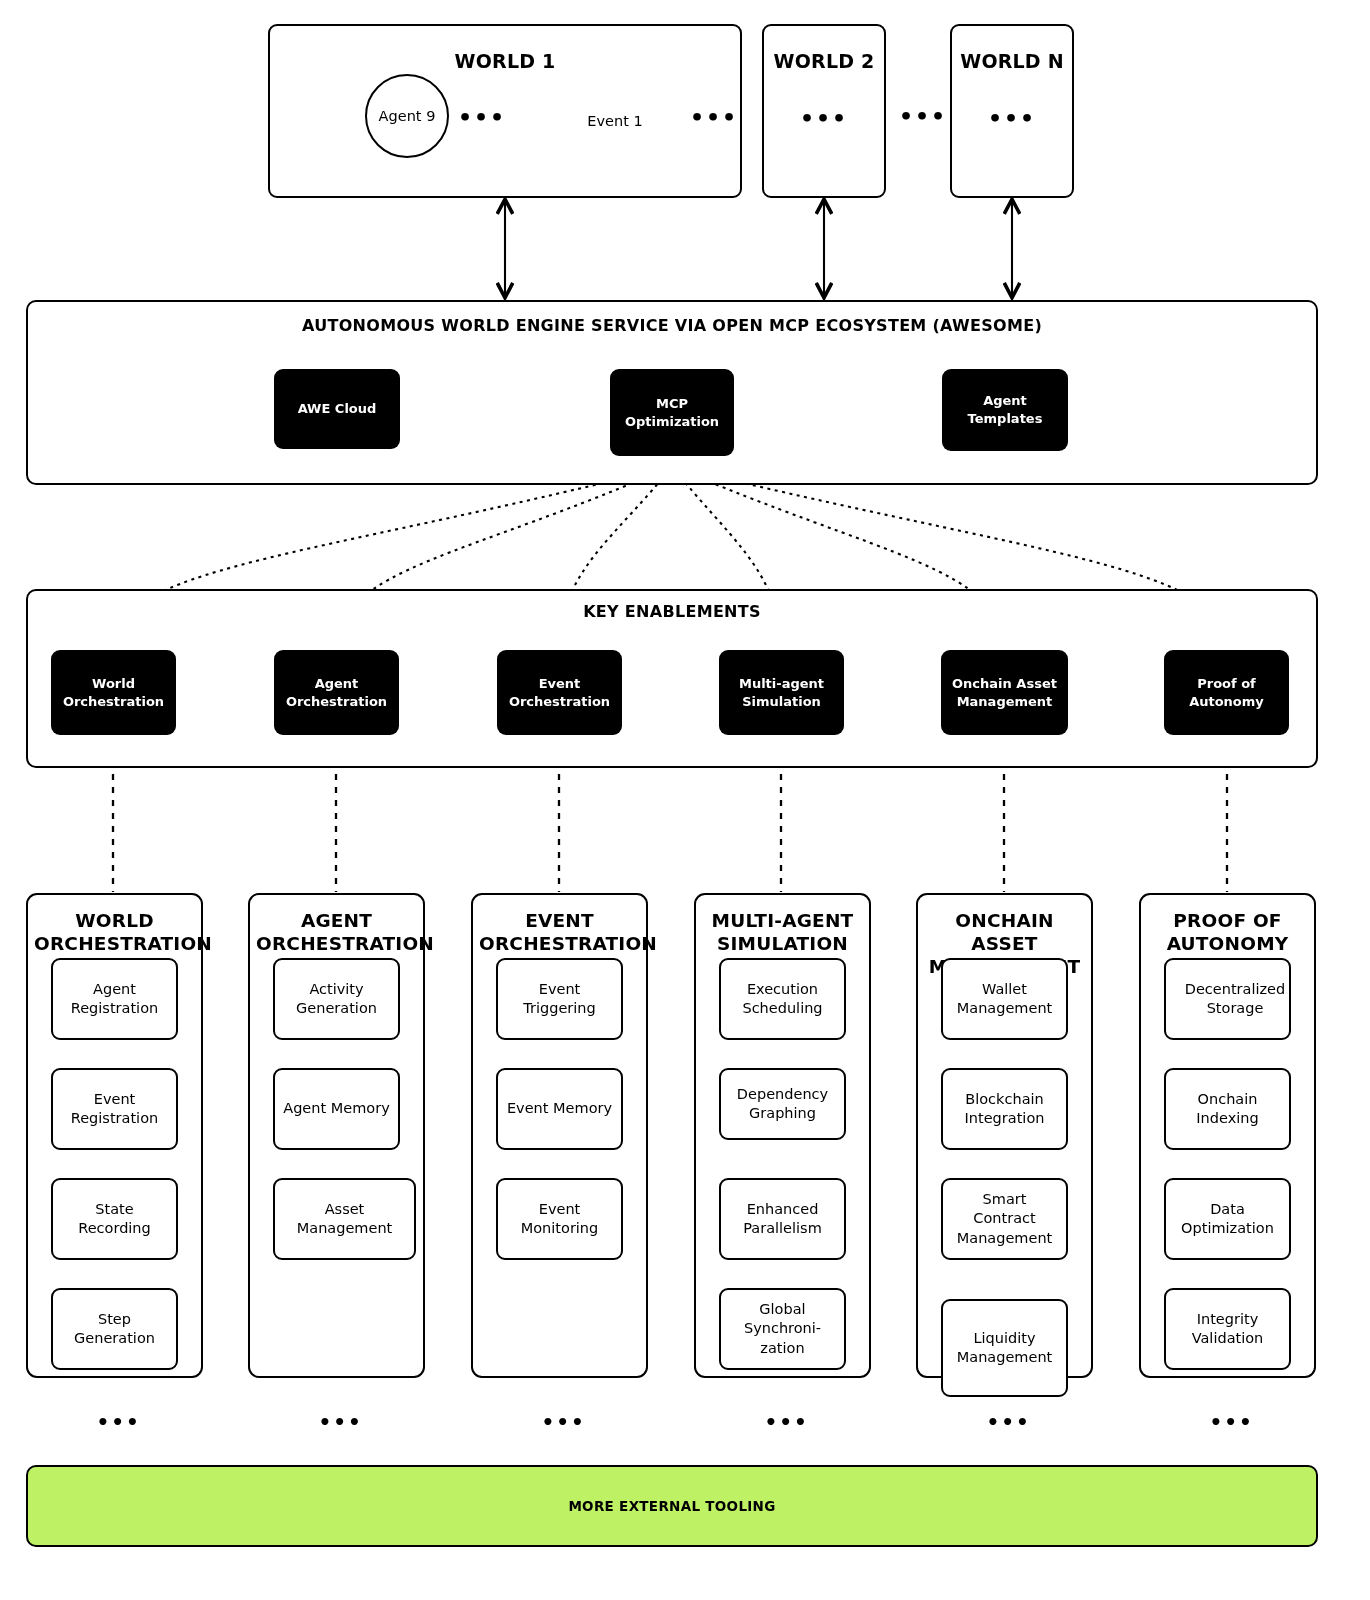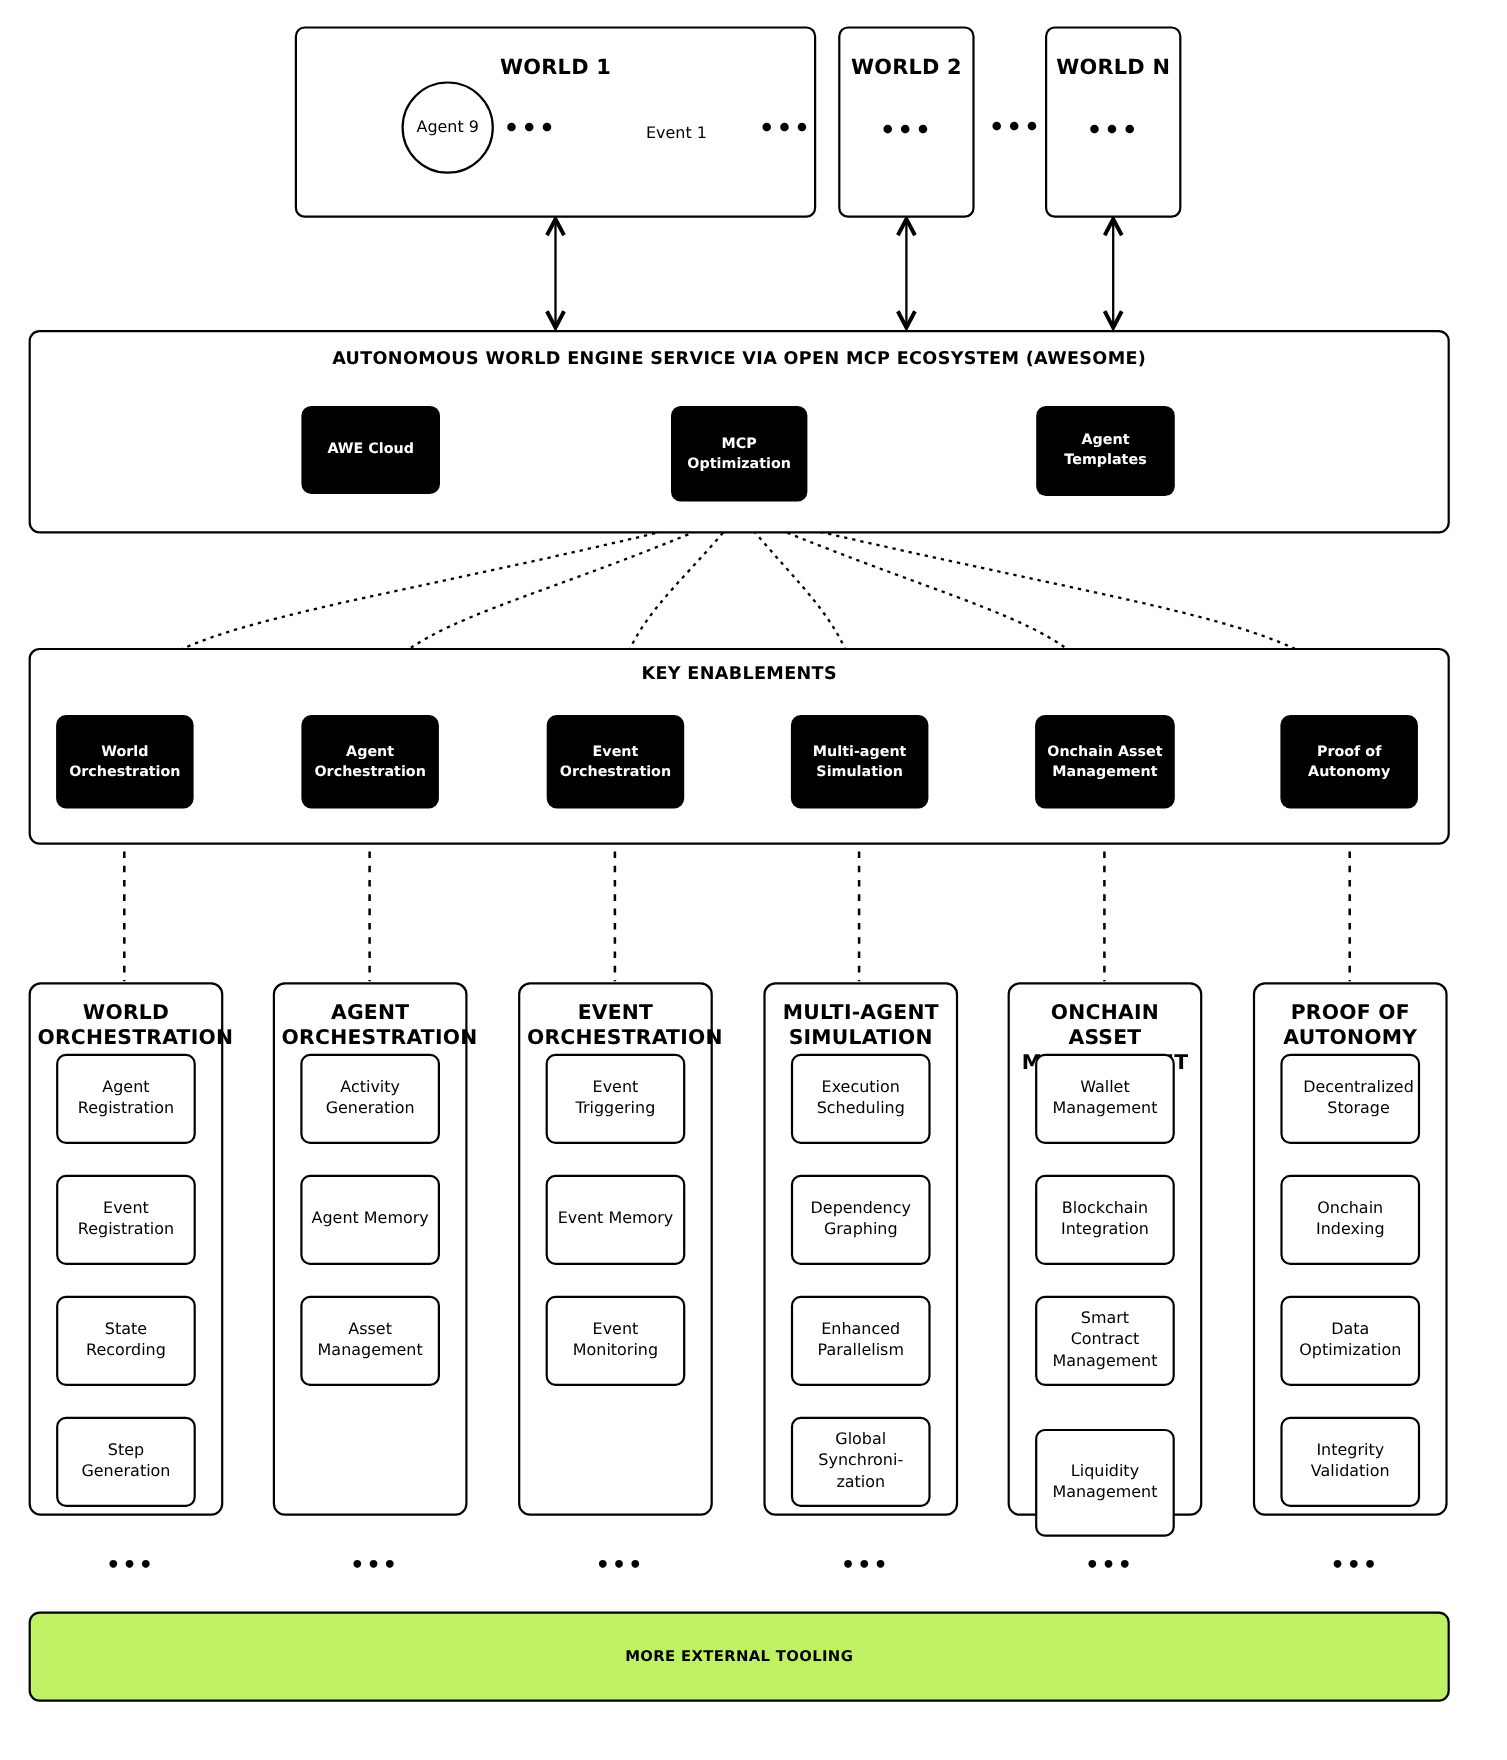--- a/index.html
+++ b/index.html
@@ -233,21 +233,21 @@
       </div>
       <div class="dots small" style="left: 96.5px; top: 1412px; width: 36px; text-align: center;">•••</div>
       <div class="column" style="left: 248px; top: 893px; width: 177px; height: 485px;">
         <div class="col-head"><span>AGENT</span><br><span>ORCHESTRATION</span></div>
         <div class="item" style="left: 23px; top: 63px; width: 127px; height: 82px;">
           <div>Activity<br>Generation</div>
         </div>
         <div class="item" style="left: 23px; top: 173px; width: 127px; height: 82px;">
           <div>Agent Memory</div>
         </div>
-        <div class="item" style="left: 23px; top: 283px; width: 127px; height: 82px;">
+        <div class="item" style="left: 23px; top: 283px; width: 143px; height: 82px;">
           <div>Asset<br>Management</div>
         </div>
       </div>
       <div class="dots small" style="left: 318.5px; top: 1412px; width: 36px; text-align: center;">•••</div>
       <div class="column" style="left: 471px; top: 893px; width: 177px; height: 485px;">
         <div class="col-head"><span>EVENT</span><br><span>ORCHESTRATION</span></div>
         <div class="item" style="left: 23px; top: 63px; width: 127px; height: 82px;">
           <div>Event<br>Triggering</div>
         </div>
         <div class="item" style="left: 23px; top: 173px; width: 127px; height: 82px;">
@@ -256,21 +256,21 @@
         <div class="item" style="left: 23px; top: 283px; width: 127px; height: 82px;">
           <div>Event<br>Monitoring</div>
         </div>
       </div>
       <div class="dots small" style="left: 541.5px; top: 1412px; width: 36px; text-align: center;">•••</div>
       <div class="column" style="left: 694px; top: 893px; width: 177px; height: 485px;">
         <div class="col-head"><span>MULTI-AGENT</span><br><span>SIMULATION</span></div>
         <div class="item" style="left: 23px; top: 63px; width: 127px; height: 82px;">
           <div>Execution<br>Scheduling</div>
         </div>
-        <div class="item" style="left: 23px; top: 173px; width: 127px; height: 82px;">
+        <div class="item" style="left: 23px; top: 173px; width: 127px; height: 72px;">
           <div>Dependency<br>Graphing</div>
         </div>
         <div class="item" style="left: 23px; top: 283px; width: 127px; height: 82px;">
           <div>Enhanced<br>Parallelism</div>
         </div>
         <div class="item" style="left: 23px; top: 393px; width: 127px; height: 82px;">
           <div>Global<br>Synchroni-<br>zation</div>
         </div>
       </div>
       <div class="dots small" style="left: 764.5px; top: 1412px; width: 36px; text-align: center;">•••</div>

